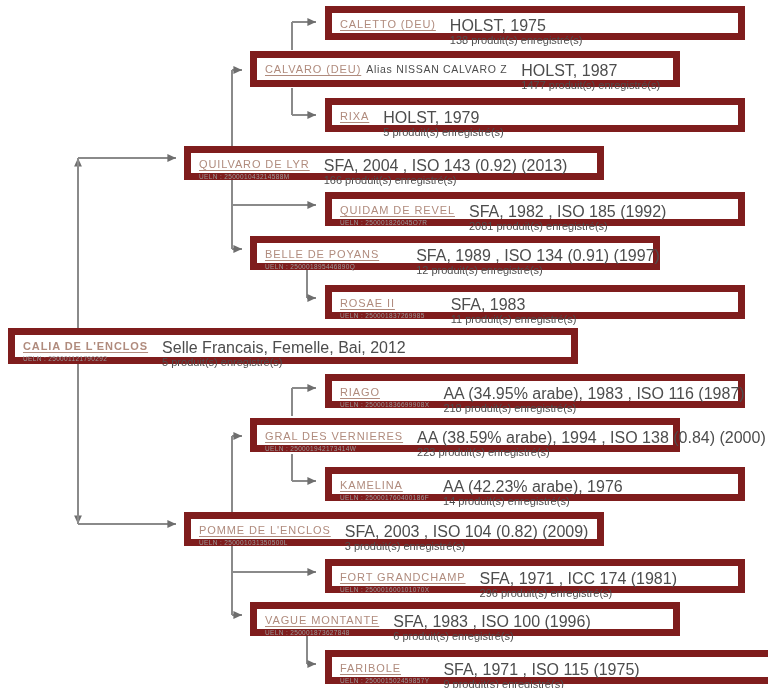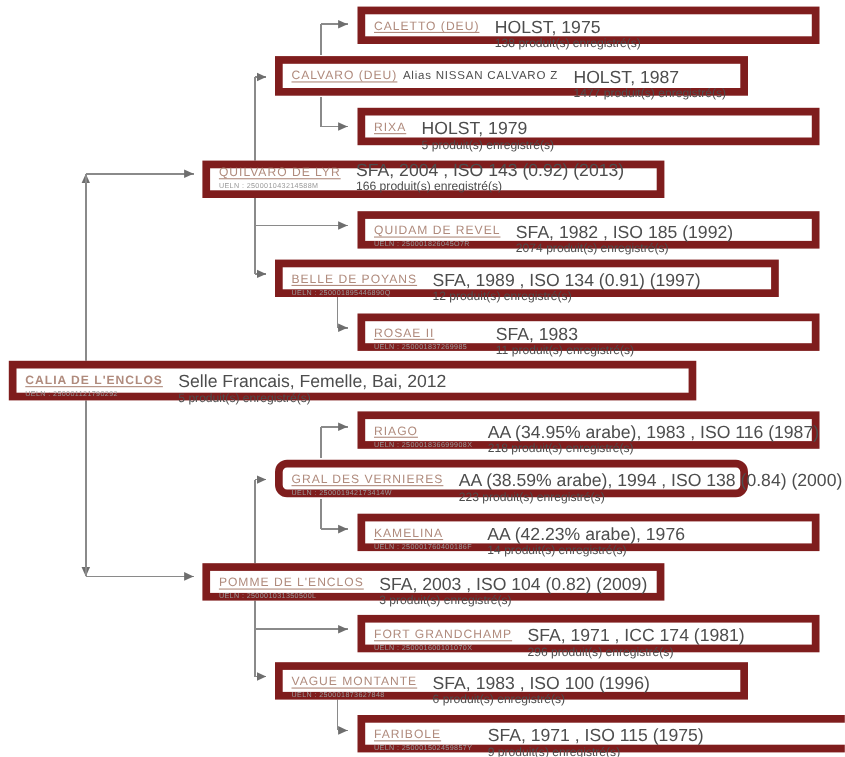--- a/index.html
+++ b/index.html
@@ -157,43 +157,43 @@
   <div class="node noueln" style="left:325px;top:98px;width:420px;height:34px;">
     <div class="idcol">
       <span class="nm">RIXA</span>
     </div>
     <div class="infocol">
       <span class="l1">HOLST, 1979</span>
       <span class="l2">5 produit(s) enregistré(s)</span>
     </div>
   </div>
 
-  <div class="node" style="left:184px;top:146px;width:420px;height:34px;align-items:center;">
+  <div class="node" style="left:184px;top:146px;width:420px;height:34px;">
     <div class="idcol">
       <span class="nm">QUILVARO DE LYR</span>
       <span class="ueln">UELN : 250001043214588M</span>
     </div>
     <div class="infocol">
       <span class="l1">SFA, 2004 , ISO 143 (0.92) (2013)</span>
       <span class="l2">166 produit(s) enregistré(s)</span>
     </div>
   </div>
 
   <div class="node" style="left:325px;top:192px;width:420px;height:34px;justify-content:flex-end;">
     <div class="idcol">
       <span class="nm">QUIDAM DE REVEL</span>
       <span class="ueln">UELN : 250001826045O7R</span>
     </div>
     <div class="infocol">
       <span class="l1">SFA, 1982 , ISO 185 (1992)</span>
-      <span class="l2">2074 produit(s) enregistré(s)</span>
-    </div>
-  </div>
-
-  <div class="node" style="left:250px;top:236px;width:458px;height:34px;">
+      <span class="l2">2081 produit(s) enregistré(s)</span>
+    </div>
+  </div>
+
+  <div class="node" style="left:250px;top:236px;width:410px;height:34px;gap:23px;">
     <div class="idcol">
       <span class="nm">BELLE DE POYANS</span>
       <span class="ueln">UELN : 250001895446890Q</span>
     </div>
     <div class="infocol">
       <span class="l1">SFA, 1989 , ISO 134 (0.91) (1997)</span>
       <span class="l2">12 produit(s) enregistré(s)</span>
     </div>
   </div>
 
@@ -201,21 +201,21 @@
     <div class="idcol">
       <span class="nm">ROSAE II</span>
       <span class="ueln">UELN : 250001837269985</span>
     </div>
     <div class="infocol">
       <span class="l1">SFA, 1983</span>
       <span class="l2">11 produit(s) enregistré(s)</span>
     </div>
   </div>
 
-  <div class="node root" style="left:8px;top:328px;width:625px;height:36px;">
+  <div class="node root" style="left:8px;top:328px;width:570px;height:36px;">
     <div class="idcol">
       <span class="nm">CALIA DE L'ENCLOS</span>
       <span class="ueln">UELN : 250001121790292</span>
     </div>
     <div class="infocol">
       <span class="l1">Selle Francais, Femelle, Bai, 2012</span>
       <span class="l2">5 produit(s) enregistré(s)</span>
     </div>
   </div>
 
@@ -223,21 +223,21 @@
     <div class="idcol">
       <span class="nm">RIAGO</span>
       <span class="ueln">UELN : 250001836699908X</span>
     </div>
     <div class="infocol">
       <span class="l1">AA (34.95% arabe), 1983 , ISO 116 (1987)</span>
       <span class="l2">218 produit(s) enregistré(s)</span>
     </div>
   </div>
 
-  <div class="node" style="left:250px;top:418px;width:430px;height:34px;border-radius:11px;">
+  <div class="node" style="left:250px;top:418px;width:430px;height:34px;">
     <div class="idcol">
       <span class="nm">GRAL DES VERNIERES</span>
       <span class="ueln">UELN : 250001942173414W</span>
     </div>
     <div class="infocol">
       <span class="l1">AA (38.59% arabe), 1994 , ISO 138 (0.84) (2000)</span>
       <span class="l2">223 produit(s) enregistré(s)</span>
     </div>
   </div>
 

